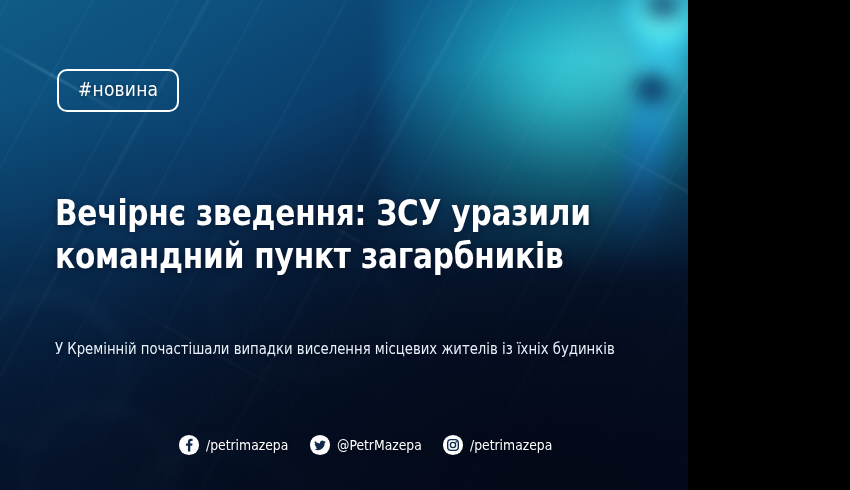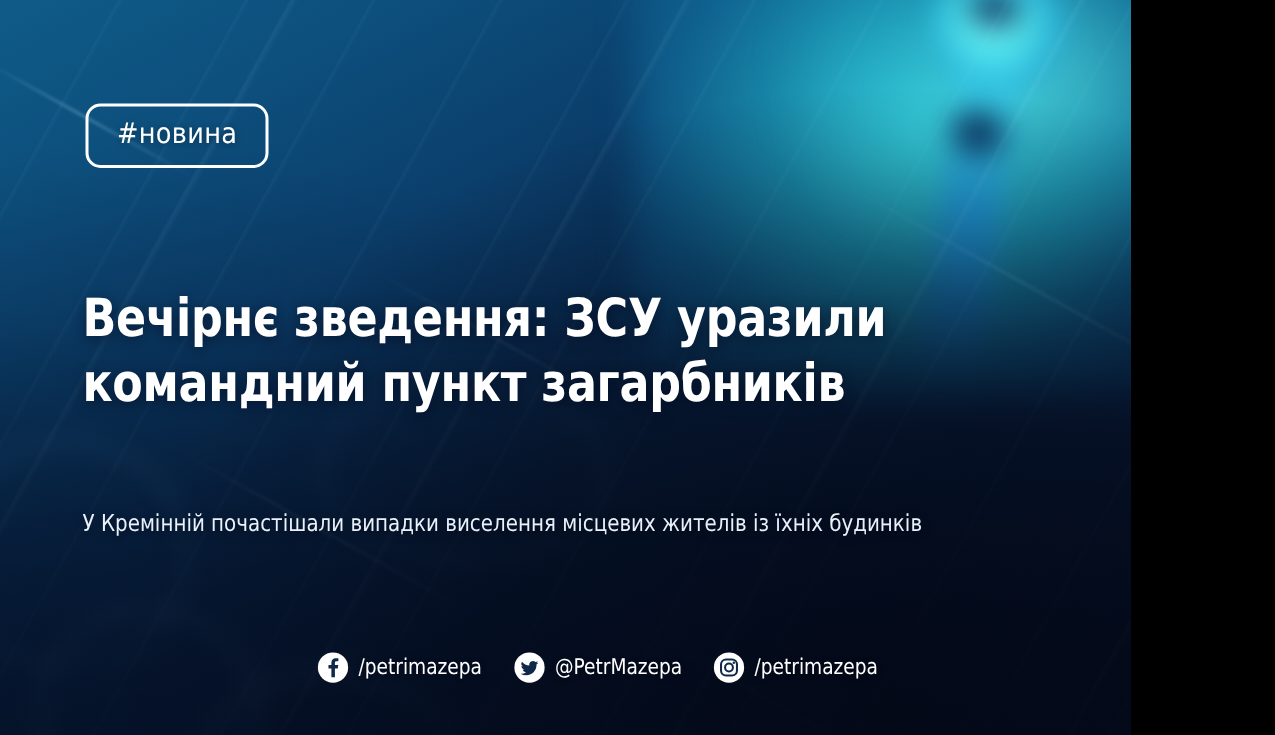--- a/index.html
+++ b/index.html
@@ -6,21 +6,21 @@
     margin: 0;
     padding: 0;
     background: #000;
   }
   body {
     font-family: "Liberation Sans", sans-serif;
   }
 
   .card {
     position: relative;
-    width: 754px;
+    width: 688px;
     height: 490px;
     overflow: hidden;
     background: #0a1730;
   }
 
   
   .bg-base {
     position: absolute;
     inset: 0;
     background:

